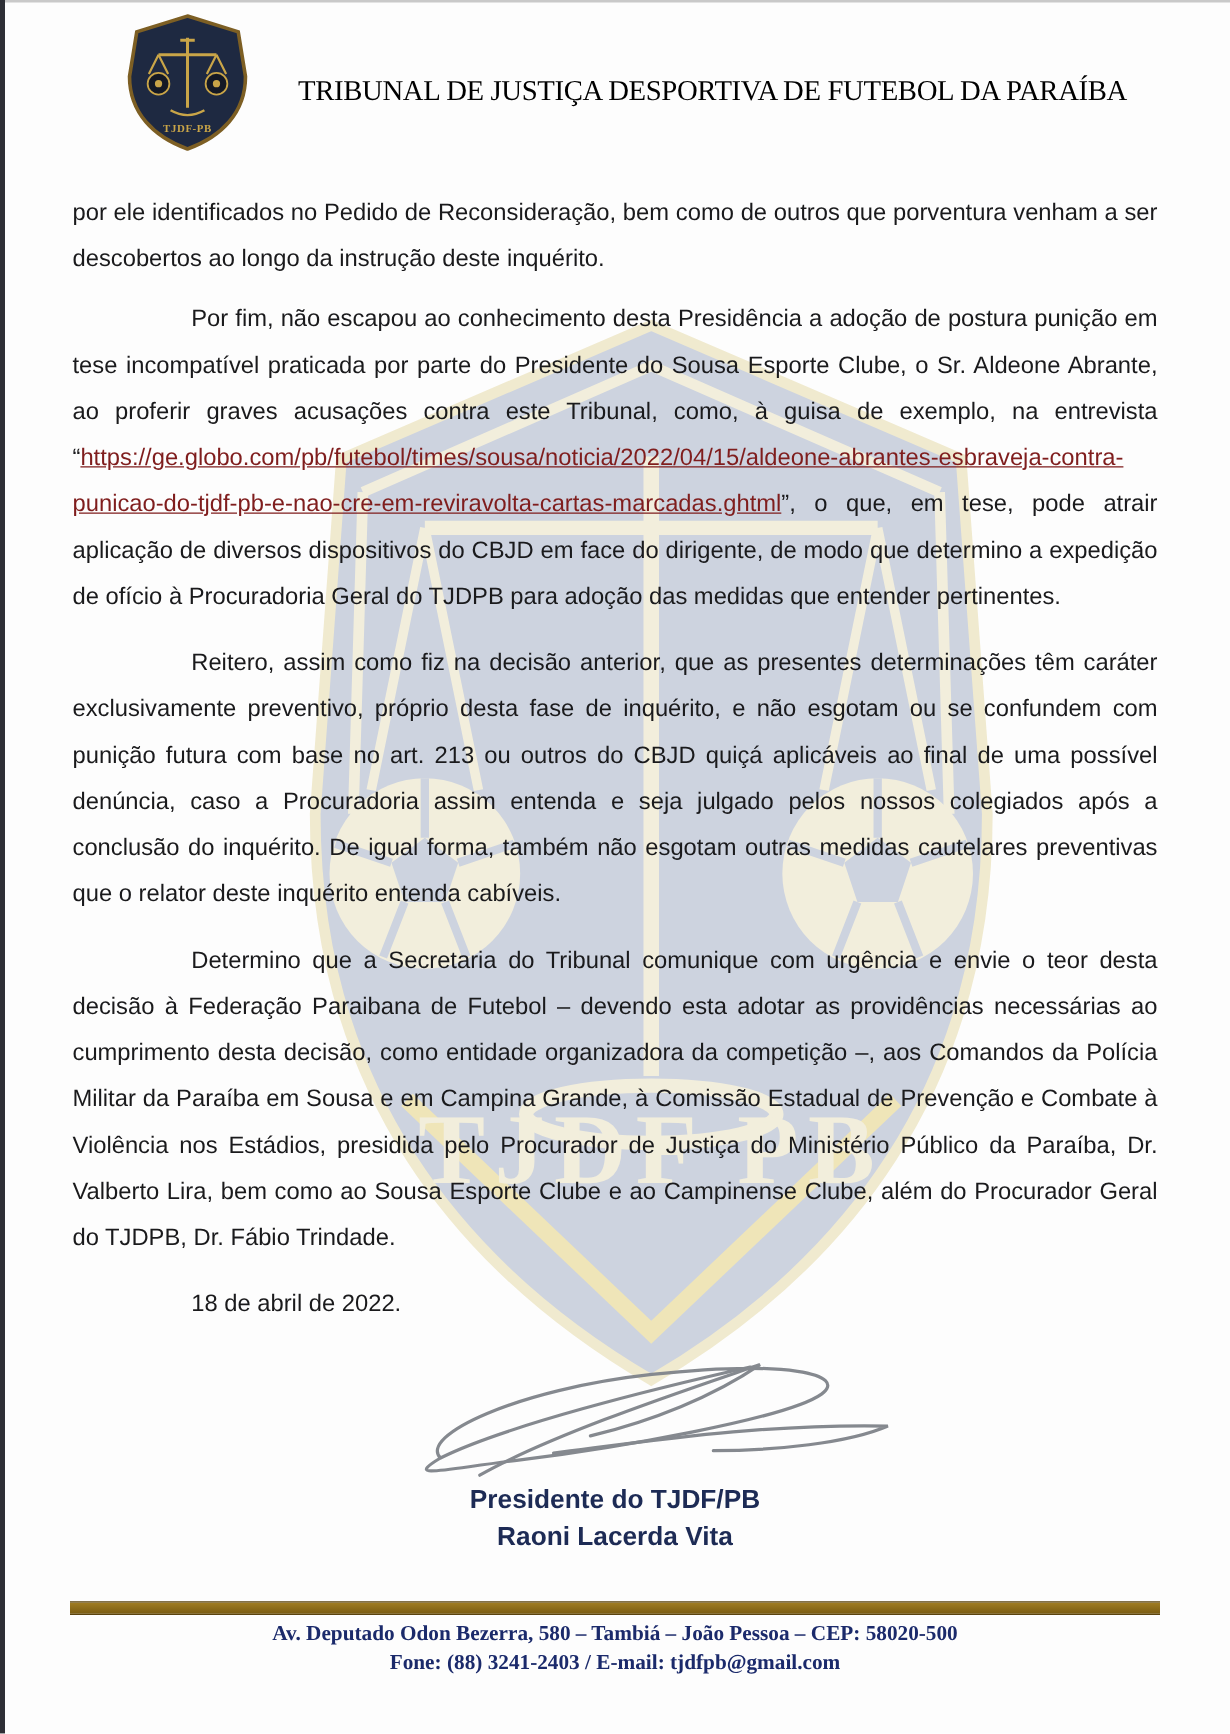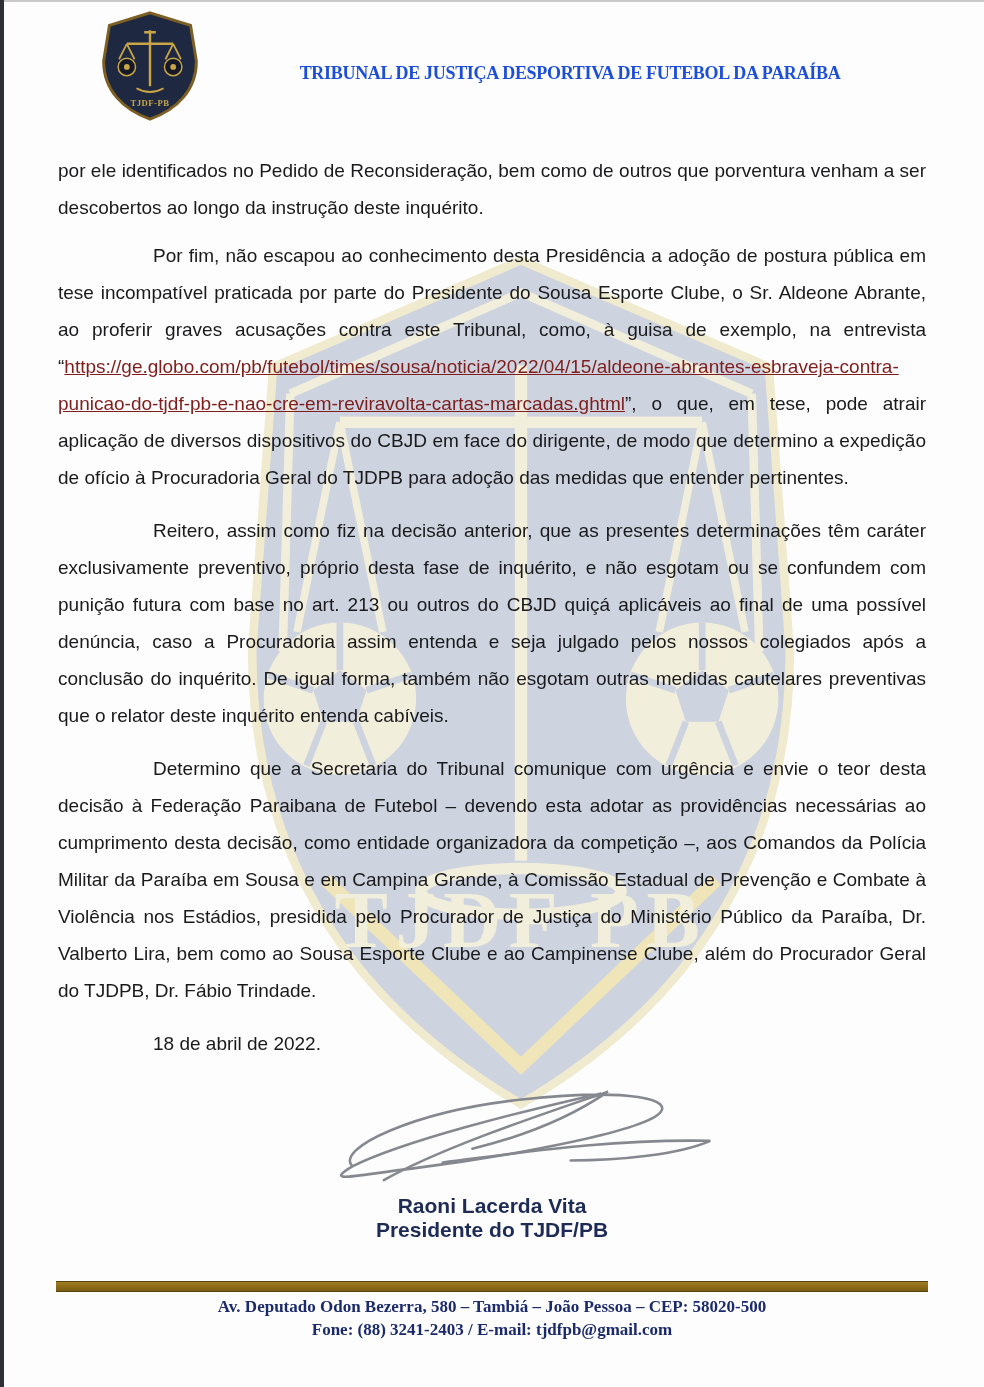--- a/index.html
+++ b/index.html
@@ -15,22 +15,22 @@
 
   
   .watermark{position:absolute;left:235px;top:232px;width:572px;height:905px;z-index:0;}
 
   
   .header{position:absolute;left:0;top:0;width:100%;height:132px;display:flex;align-items:center;z-index:2;}
   .crest{margin-left:94px;width:112px;height:114px;flex:0 0 auto;}
   .org-title{
     flex:1;text-align:center;padding:0 60px 0 10px;margin-top:14px;
     font-family:"Liberation Serif","DejaVu Serif",serif;
-    font-weight:700;font-size:18px;letter-spacing:-0.3px;
-    color:#1d4ed8;
+    font-weight:400;font-size:23px;letter-spacing:-0.3px;
+    color:#000000;
   }
 
   
   .doc{
     position:absolute;left:0;top:136px;width:100%;z-index:1;
     padding:0;color:#1a1a1c;
     font-size:19px;line-height:37px;
   }
   .doc .col{margin:0 58px 0 58px;}
   .doc p{margin:16px 0 11px 0;text-align:justify;text-indent:95px;}
@@ -100,40 +100,40 @@
       <path d="M42 82 Q56 90 70 82" stroke="#C9A548" stroke-width="2" fill="none"></path>
       <text x="56" y="100" text-anchor="middle" font-family="Liberation Serif, DejaVu Serif, serif" font-size="9" font-weight="bold" fill="#C9A548" letter-spacing="0.5">TJDF-PB</text>
     </svg>
     <div class="org-title">TRIBUNAL DE JUSTIÇA DESPORTIVA DE FUTEBOL DA PARAÍBA</div>
   </div>
 
   <div class="doc">
     <div class="col">
       <p class="no-indent">por ele identificados no Pedido de Reconsideração, bem como de outros que porventura venham a ser descobertos ao longo da instrução deste inquérito.</p>
 
-      <div class="stretch-last">Por fim, não escapou ao conhecimento desta Presidência a adoção de postura pública em tese incompatível praticada por parte do Presidente do Sousa Esporte Clube, o Sr. Aldeone Abrante, ao proferir graves acusações contra este Tribunal, como, à guisa de exemplo, na entrevista</div>
+      <div class="stretch-last">Por fim, não escapou ao conhecimento desta Presidência a adoção de postura punição em tese incompatível praticada por parte do Presidente do Sousa Esporte Clube, o Sr. Aldeone Abrante, ao proferir graves acusações contra este Tribunal, como, à guisa de exemplo, na entrevista</div>
       <p class="no-indent after-link"><span>“</span><a class="news-link">https://ge.globo.com/pb/futebol/times/sousa/noticia/2022/04/15/aldeone-abrantes-esbraveja-contra-punicao-do-tjdf-pb-e-nao-cre-em-reviravolta-cartas-marcadas.ghtml</a><span>”, o que, em tese, pode atrair aplicação de diversos dispositivos do CBJD em face do dirigente, de modo que determino a expedição de ofício à Procuradoria Geral do TJDPB para adoção das medidas que entender pertinentes.</span></p>
 
       <p>Reitero, assim como fiz na decisão anterior, que as presentes determinações têm caráter exclusivamente preventivo, próprio desta fase de inquérito, e não esgotam ou se confundem com punição futura com base no art. 213 ou outros do CBJD quiçá aplicáveis ao final de uma possível denúncia, caso a Procuradoria assim entenda e seja julgado pelos nossos colegiados após a conclusão do inquérito. De igual forma, também não esgotam outras medidas cautelares preventivas que o relator deste inquérito entenda cabíveis.</p>
       <p>Determino que a Secretaria do Tribunal comunique com urgência e envie o teor desta decisão à Federação Paraibana de Futebol – devendo esta adotar as providências necessárias ao cumprimento desta decisão, como entidade organizadora da competição –, aos Comandos da Polícia Militar da Paraíba em Sousa e em Campina Grande, à Comissão Estadual de Prevenção e Combate à Violência nos Estádios, presidida pelo Procurador de Justiça do Ministério Público da Paraíba, Dr. Valberto Lira, bem como ao Sousa Esporte Clube e ao Campinense Clube, além do Procurador Geral do TJDPB, Dr. Fábio Trindade.</p>
 
       <p class="date-line">18 de abril de 2022.</p>
     </div>
   </div>
 
   <div class="sig-block">
     <svg class="sig-svg" viewBox="0 0 460 120" aria-hidden="true">
       <g fill="none" stroke="#85898f" stroke-width="2.6" stroke-linecap="round">
         <path d="M88 96 C70 78 150 40 260 28 C370 16 420 28 398 44 C370 64 230 88 150 98 C90 105 58 114 88 96 C140 70 260 40 340 22"></path>
         <path d="M120 110 C180 76 290 40 348 20 C310 46 260 66 210 78"></path>
         <path d="M180 92 C260 82 350 68 452 70 C420 84 360 90 310 90"></path>
       </g>
     </svg>
+    <div class="signer" style="margin-top:-4px">Presidente do TJDF/PB</div>
     <div class="signer">Raoni Lacerda Vita</div>
-    <div class="signer" style="margin-top:-4px">Presidente do TJDF/PB</div>
   </div>
 
   <div class="footer">
     <div class="footer-bar"></div>
     <div class="footer-text">
       <div>Av. Deputado Odon Bezerra, 580 – Tambiá – João Pessoa – CEP: 58020-500</div>
       <div>Fone: (88) 3241-2403 / E-mail: tjdfpb@gmail.com</div>
     </div>
   </div>
 

